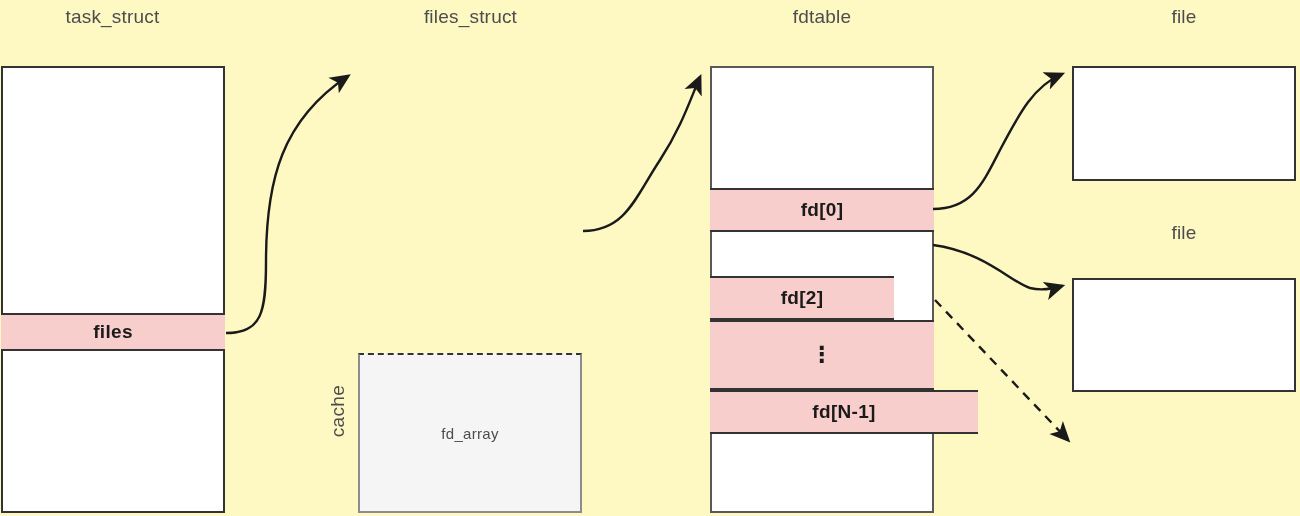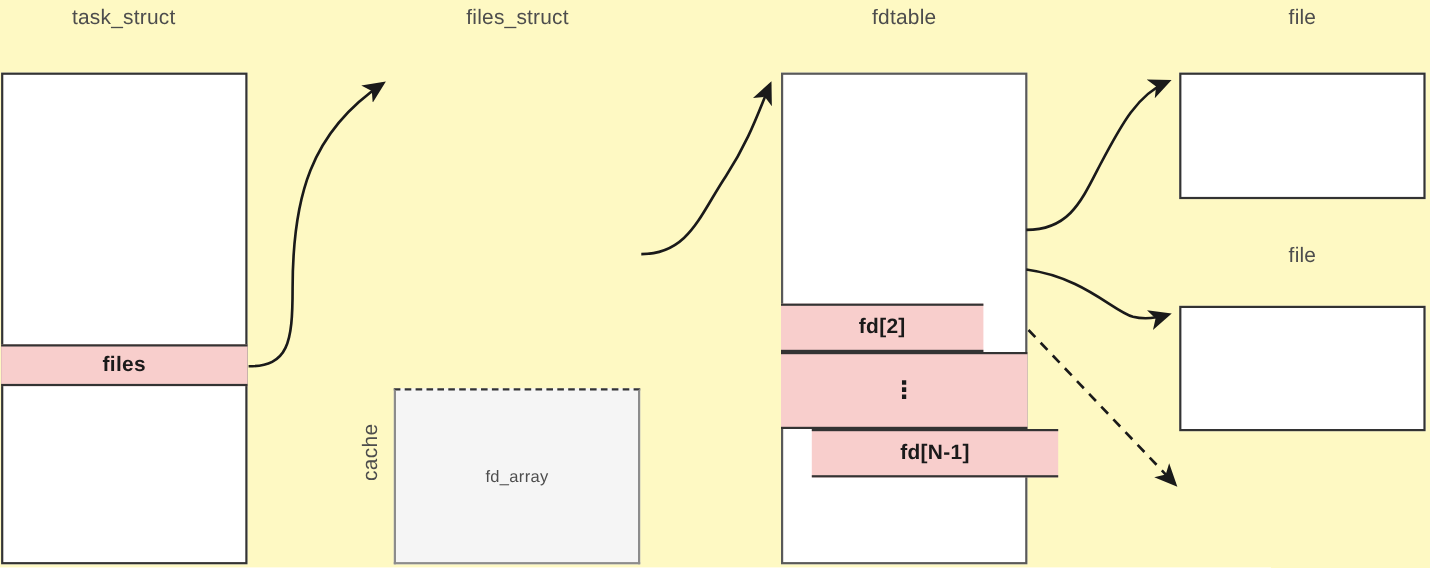--- a/index.html
+++ b/index.html
@@ -120,27 +120,30 @@
     </div>
   </div>
 
 
   <div class="cachebox" style="left:358px; top:353px; width:224px; height:160px;">
     <span>fd_array</span>
   </div>
   <div class="cache-label" style="left:327px; top:385px;">cache</div>
 
   <div class="structbox" style="left:710px; top:66px; width:224px; height:447px; border-color:#595959;">
+    <div class="row pink" style="left:-2px; top:120px; width:224px; height:44px;">
+      <span>fd[0]</span>
+    </div>
     <div class="row pink" style="left:-2px; top:208px; width:184px; height:44px;">
       <span>fd[2]</span>
     </div>
     <div class="row pink dots" style="left:-2px; top:252px; width:224px; height:70px;">
       <span>⋮</span>
     </div>
-    <div class="row pink" style="left:-2px; top:322px; width:224px; height:44px;margin-left:28px;">
+    <div class="row pink" style="left:-2px; top:322px; width:268px; height:44px;">
       <span>fd[N-1]</span>
     </div>
   </div>
 
   <div class="structbox" style="left:1072px; top:66px; width:224px; height:115px;"></div>
   <div class="structbox" style="left:1072px; top:278px; width:224px; height:114px;"></div>
 
   <svg id="edges" viewBox="0 0 1300 516" xmlns="http://www.w3.org/2000/svg">
     <defs>
       <marker id="ah" markerWidth="9" markerHeight="9" refX="7.2" refY="4.5" orient="auto" markerUnits="strokeWidth">

